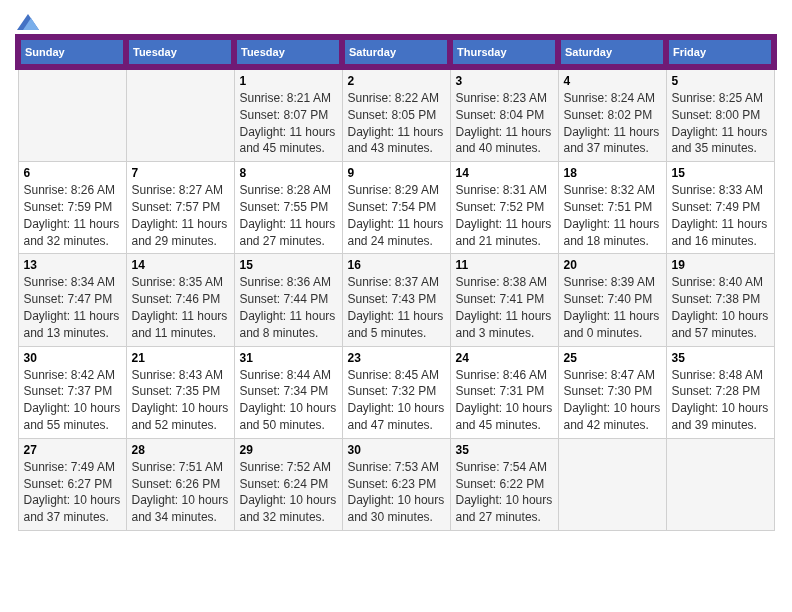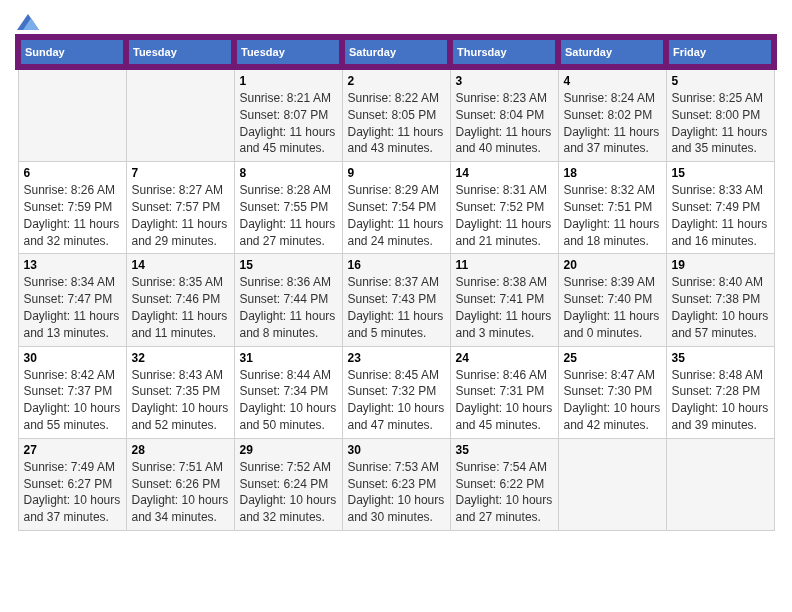--- a/index.html
+++ b/index.html
@@ -188,21 +188,21 @@
           <span class="day-num">19</span>
           <div class="cell-content">Sunrise: 8:40 AM<br>Sunset: 7:38 PM<br>Daylight: 10 hours<br>and 57 minutes.</div>
         </td>
       </tr>
       <tr>
         <td>
           <span class="day-num">30</span>
           <div class="cell-content">Sunrise: 8:42 AM<br>Sunset: 7:37 PM<br>Daylight: 10 hours<br>and 55 minutes.</div>
         </td>
         <td>
-          <span class="day-num">32</span>
+          <span class="day-num">21</span>
           <div class="cell-content">Sunrise: 8:43 AM<br>Sunset: 7:35 PM<br>Daylight: 10 hours<br>and 52 minutes.</div>
         </td>
         <td>
           <span class="day-num">31</span>
           <div class="cell-content">Sunrise: 8:44 AM<br>Sunset: 7:34 PM<br>Daylight: 10 hours<br>and 50 minutes.</div>
         </td>
         <td>
           <span class="day-num">23</span>
           <div class="cell-content">Sunrise: 8:45 AM<br>Sunset: 7:32 PM<br>Daylight: 10 hours<br>and 47 minutes.</div>
         </td>

